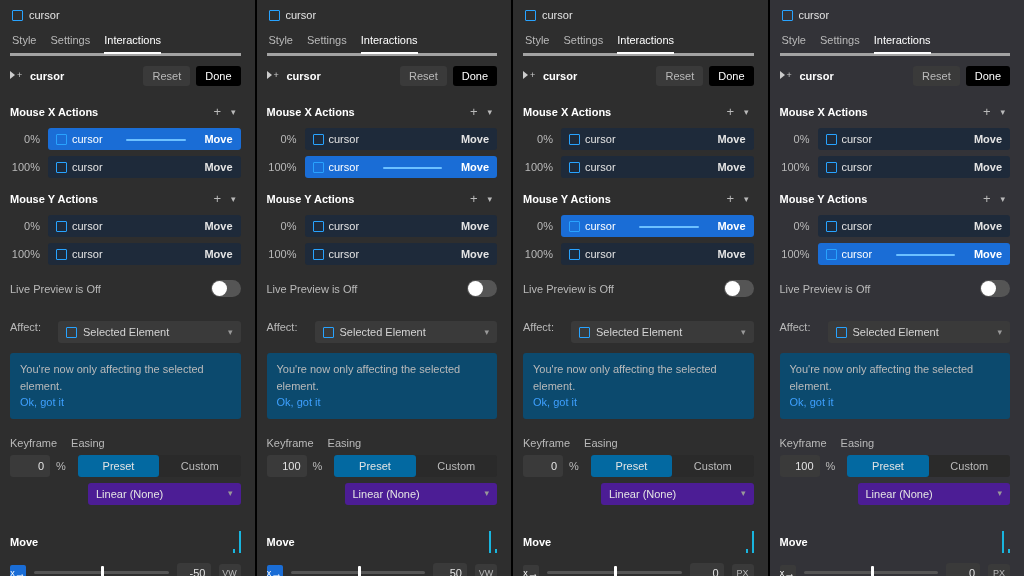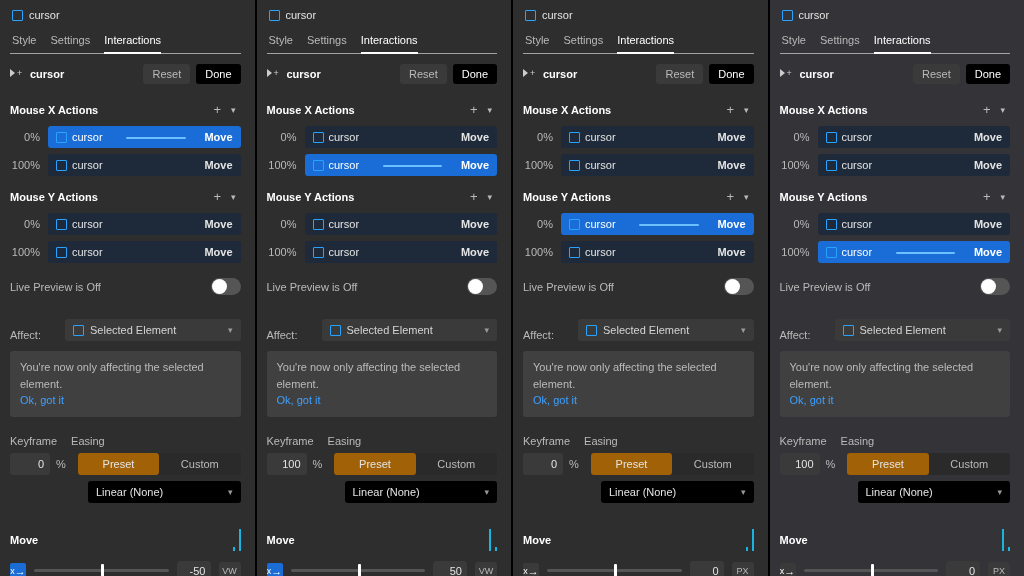--- a/index.html
+++ b/index.html
@@ -1,21 +1,21 @@
 <!DOCTYPE html>
 <html><head>
 <meta charset="utf-8">
 <style>
   *{box-sizing:border-box;margin:0;padding:0;font-family:-apple-system,Helvetica,Arial,sans-serif;font-size:11px;-webkit-font-smoothing:antialiased}
   body{background:#000;display:flex;gap:2px;width:1024px;height:576px;overflow:hidden}
   .panel{width:284px;background:#2e2e2e;color:#d4d4d4;display:flex;flex-direction:column;padding:0 14px 10px 10px;overflow:hidden}
   .crumb{display:flex;align-items:center;gap:6px;padding:9px 2px 7px 2px}
   .sq{width:11px;height:11px;border:1.5px solid #28a3ff;border-radius:1px;flex-shrink:0}
   .crumb .lab{color:#e4e4e4}
-  .tabs{display:flex;gap:14px;border-bottom:1px solid #a3a3a3;padding:0 2px}
+  .tabs{display:flex;gap:14px;border-bottom:3px solid #a3a3a3;padding:0 2px}
   .tab{padding:6px 0;color:#bababa;cursor:pointer}
   .tab.active{color:#fff;font-weight:400;border-bottom:2px solid #fff;margin-bottom:-1px}
   .hdr{display:flex;align-items:center;gap:6px;padding:10px 0 8px 0}
   .trig-ico{width:14px;height:11px;position:relative;flex-shrink:0}
   .trig-ico:before{content:"";position:absolute;left:0;top:0;border-left:5px solid #ccc;border-top:4px solid transparent;border-bottom:4px solid transparent}
   .trig-ico:after{content:"+";position:absolute;left:7px;top:-1px;color:#ccc;font-size:9px}
   .hdr .name{color:#fff;font-weight:600;flex:1}
   .pill{padding:4px 9px;border-radius:3px;font-weight:500}
   .reset{background:#3a3a3a;color:#bababa}
   .done{background:#000000;color:#fff}
@@ -32,37 +32,37 @@
   .action .nm{color:#e4e4e4;flex:1}
   .action.sel .nm{color:#fff}
   .action .mv{font-weight:600;color:#e4e4e4}
   .action.sel .mv{color:#fff}
   .action .line{position:absolute;height:2px;background:#2da6ff;left:78px;right:55px;top:50%;border-radius:1px}
   .action.sel .line{background:#6cc0ff}
   .prev{display:flex;align-items:center;justify-content:space-between;padding:12px 0 10px 0;color:#bababa}
   .tog{width:30px;height:17px;background:#555;border-radius:10px;position:relative}
   .tog:after{content:"";position:absolute;width:15px;height:15px;background:#fff;border-radius:50%;top:1px;left:1px}
   .divider{height:1px;background:#404040;margin:2px -10px}
-  .affect{display:flex;align-items:flex-end;gap:10px;padding:10px 0}
+  .affect{display:flex;align-items:flex-start;gap:3px;padding:10px 0}
   .affect .lab{color:#bababa;width:45px}
   .sel-el{flex:1;display:flex;align-items:center;gap:6px;background:#3a3a3a;border-radius:3px;padding:5px 8px}
   .sel-el .txt{flex:1;color:#d4d4d4}
   .sel-el .cv{color:#999;font-size:9px}
-  .note{background:#404040;border-radius:3px;padding:8px 10px;color:#bababa;line-height:1.5}
+  .note{background:#0c4a6e;border-radius:3px;padding:8px 10px;color:#bababa;line-height:1.5}
   .note a{color:#3ea0ff}
   .kf-hd{display:flex;gap:14px;padding:14px 0 6px 0;color:#bababa}
   .kf-row{display:flex;align-items:center;gap:6px}
   .kf-val{width:40px;background:#3a3a3a;border-radius:3px;padding:5px 6px;text-align:right;color:#e4e4e4}
   .kf-pct{color:#bababa}
   .seg{display:flex;flex:1;background:#2a2a2a;border-radius:3px;margin-left:6px}
   .seg div{flex:1;text-align:center;padding:5px 0;color:#bababa}
-  .seg div.on{background:#a16207;border-radius:3px;color:#e4e4e4}
+  .seg div.on{background:#0369a1;border-radius:3px;color:#e4e4e4}
   .lin-row{display:flex;margin-top:6px}
   .lin-spacer{width:78px}
-  .linear{flex:1;display:flex;align-items:center;background:#000000;border-radius:3px;padding:5px 8px;color:#e4e4e4}
+  .linear{flex:1;display:flex;align-items:flex-start;background:#4c1d95;border-radius:3px;padding:5px 8px;color:#e4e4e4}
   .linear .cv{margin-left:auto;color:#999;font-size:9px}
   .move-hd{display:flex;align-items:center;padding:14px 0 2px 0}
   .move-hd .t{color:#fff;font-weight:600;flex:1}
   .bars{display:flex;align-items:flex-end;gap:4px;height:22px}
   .bars span{width:2px;background:#19b5de}
   .slide{display:flex;align-items:center;gap:8px;margin:8px 0}
   .ax{width:16px;height:16px;border-radius:2px;display:flex;align-items:center;justify-content:center;color:#fff;font-size:9px;position:relative;background:#3a3a3a}
   .ax.on{background:#1a6dd6}
   .track{flex:1;height:3px;background:#555;border-radius:2px;position:relative}
   .thumb{position:absolute;width:3px;height:13px;background:#fff;border-radius:1px;top:-5px}

